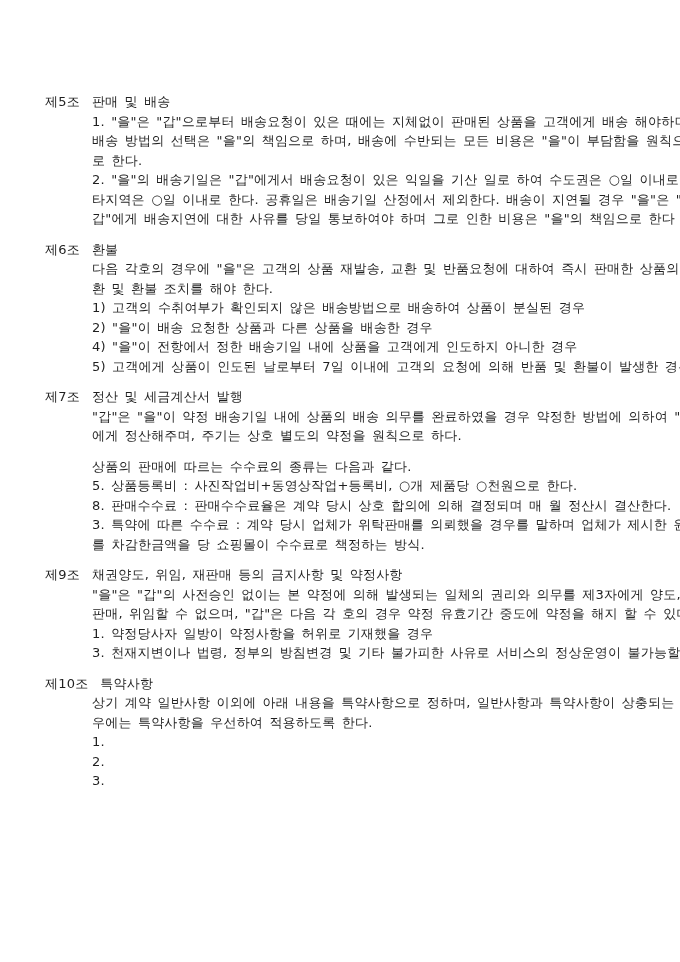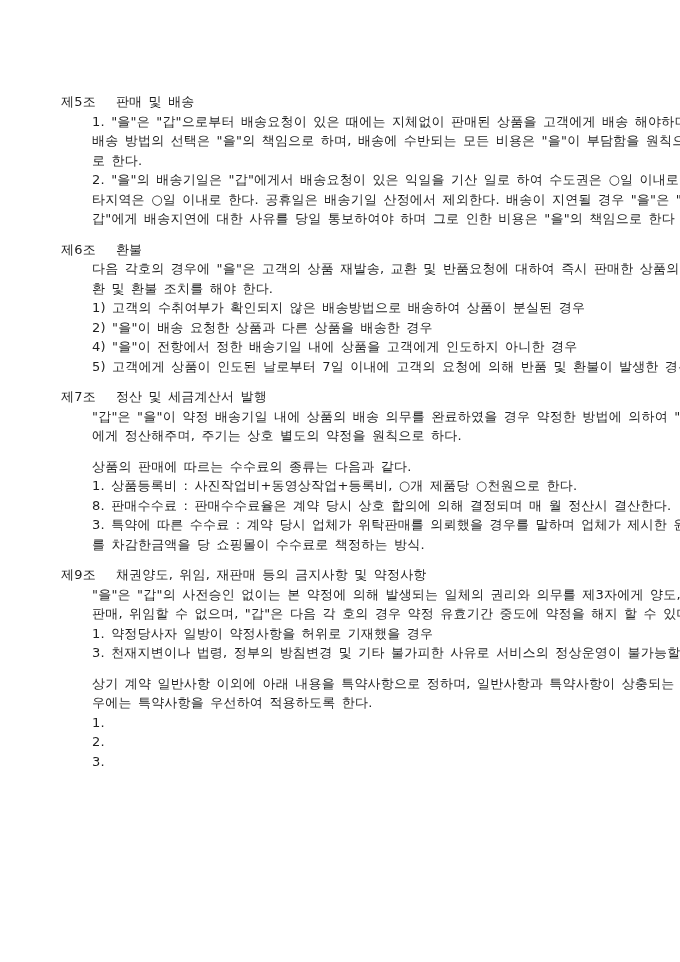--- a/index.html
+++ b/index.html
@@ -18,22 +18,22 @@
   .line {
     white-space: pre;
     font-size: 13px;
     line-height: 19.5px;
     color: #1f1f1f;
     letter-spacing: 0.2px;
     word-spacing: 2px;
   }
   .ind-h { padding-left: 45px; }   
   .ind-b { padding-left: 92px; }   
-  .art-no { display: inline; margin-left: 16px; }
-  .art-title { display: inline; margin-left: 20px; }
+  .art-no { display: inline; }
+  .art-title { display: inline; margin-left: 12px; }
 </style>
 </head>
 <body>
 
 <div class="page">
 
   <div class="section">
     <div class="line ind-h"><span class="art-no">제5조</span><span class="art-title">판매 및 배송</span></div>
     <div class="line ind-b">1. "을"은 "갑"으로부터 배송요청이 있은 때에는 지체없이 판매된 상품을 고객에게 배송 해야하며,</div>
     <div class="line ind-b">배송 방법의 선택은 "을"의 책임으로 하며, 배송에 수반되는 모든 비용은 "을"이 부담함을 원칙으</div>
@@ -54,35 +54,36 @@
   </div>
 
   <div class="section">
     <div class="line ind-h"><span class="art-no">제7조</span><span class="art-title">정산 및 세금계산서 발행</span></div>
     <div class="line ind-b">"갑"은 "을"이 약정 배송기일 내에 상품의 배송 의무를 완료하였을 경우 약정한 방법에 의하여 "을"</div>
     <div class="line ind-b">에게 정산해주며, 주기는 상호 별도의 약정을 원칙으로 하다.</div>
   </div>
 
   <div class="section">
     <div class="line ind-b">상품의 판매에 따르는 수수료의 종류는 다음과 같다.</div>
-    <div class="line ind-b">1. 상품등록비 : 사진작업비+동영상작업+등록비, ○개 제품당 ○천원으로 한다.</div>
+    <div class="line ind-b">5. 상품등록비 : 사진작업비+동영상작업+등록비, ○개 제품당 ○천원으로 한다.</div>
     <div class="line ind-b">8. 판매수수료 : 판매수수료율은 계약 당시 상호 합의에 의해 결정되며 매 월 정산시 결산한다.</div>
     <div class="line ind-b">3. 특약에 따른 수수료 : 계약 당시 업체가 위탁판매를 의뢰했을 경우를 말하며 업체가 제시한 원가</div>
     <div class="line ind-b">를 차감한금액을 당 쇼핑몰이 수수료로 책정하는 방식.</div>
   </div>
 
   <div class="section">
     <div class="line ind-h"><span class="art-no">제9조</span><span class="art-title">채권양도, 위임, 재판매 등의 금지사항 및 약정사항</span></div>
     <div class="line ind-b">"을"은 "갑"의 사전승인 없이는 본 약정에 의해 발생되는 일체의 권리와 의무를 제3자에게 양도, 재</div>
     <div class="line ind-b">판매, 위임할 수 없으며, "갑"은 다음 각 호의 경우 약정 유효기간 중도에 약정을 해지 할 수 있다.</div>
     <div class="line ind-b">1. 약정당사자 일방이 약정사항을 허위로 기재했을 경우</div>
     <div class="line ind-b">3. 천재지변이나 법령, 정부의 방침변경 및 기타 불가피한 사유로 서비스의 정상운영이 불가능할 때</div>
   </div>
 
   <div class="section">
+    <div class="line ind-h"><span class="art-no">제10조</span><span class="art-title">특약사항</span></div>
     <div class="line ind-b">상기 계약 일반사항 이외에 아래 내용을 특약사항으로 정하며, 일반사항과 특약사항이 상충되는 경</div>
     <div class="line ind-b">우에는 특약사항을 우선하여 적용하도록 한다.</div>
     <div class="line ind-b">1.</div>
     <div class="line ind-b">2.</div>
     <div class="line ind-b">3.</div>
   </div>
 
 </div>
 
 </body></html>

